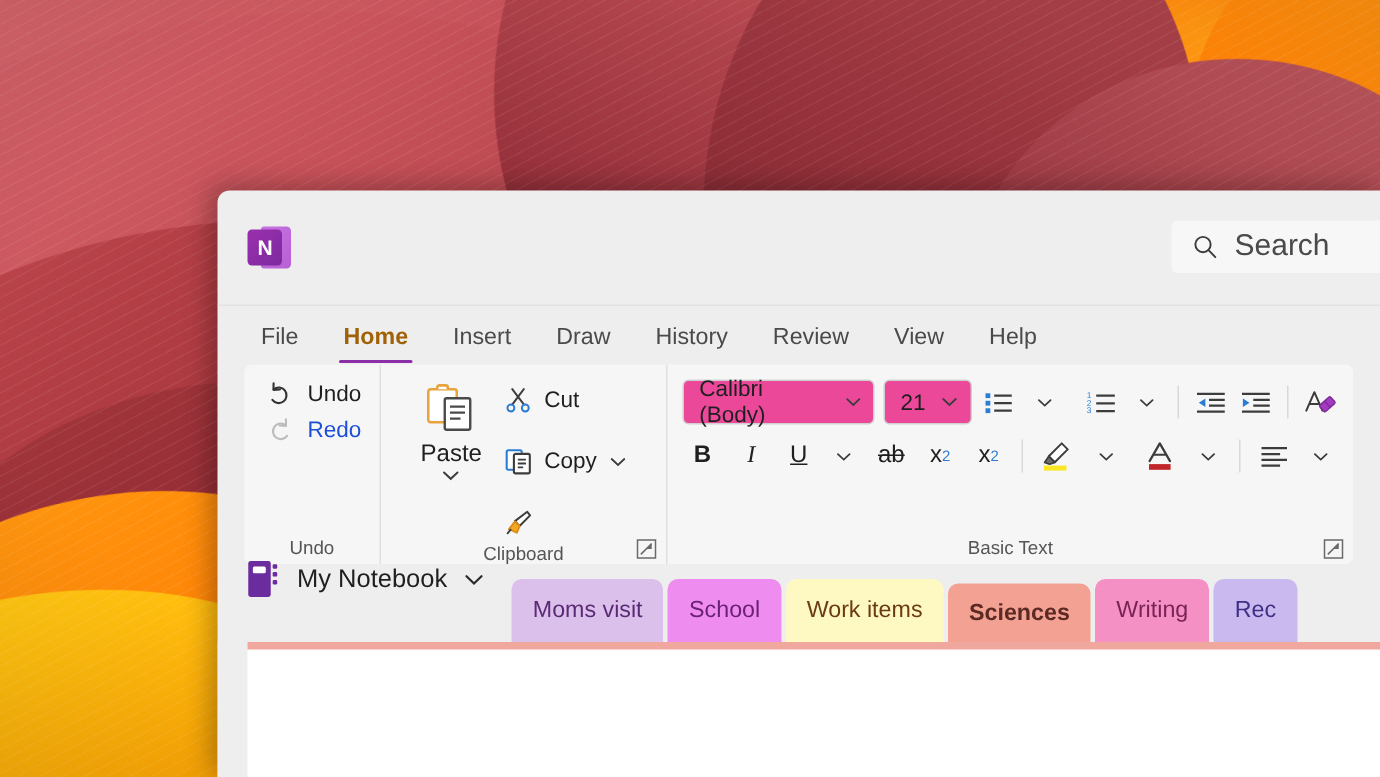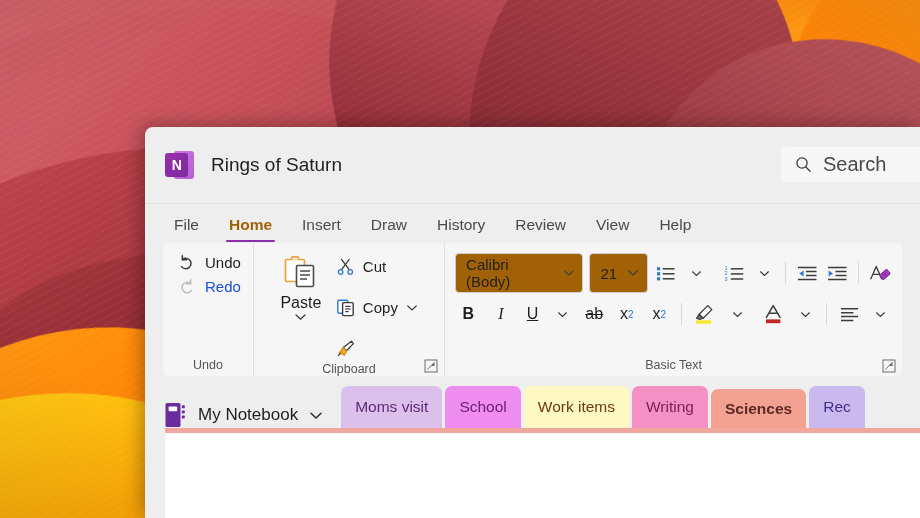--- a/index.html
+++ b/index.html
@@ -216,22 +216,22 @@
   .paste-label { font-size: 16px; color: #1f1f1f; margin-top: 3px; }
   .paste-caret { margin-top: 1px; }
   .clip-col { display: flex; flex-direction: column; gap: 22px; padding-top: 4px; }
   .clip-item { display: flex; align-items: center; gap: 8px; font-size: 15px; color: #1f1f1f; }
 
   
   .g-text { flex: 1 1 auto; min-width: 0; }
   .g-text .rgroup-body { flex-direction: column; gap: 8px; padding: 0 10px; }
   .bt-row { display: flex; align-items: center; gap: 6px; }
   .font-combo {
-    height: 40px;
-    background: #a16207;
+    height: 30px;
+    background: #ec4899;
     border: 1px solid #cfcfcf;
     border-radius: 4px;
     display: flex; align-items: center;
     padding: 0 8px 0 10px;
     font-size: 15px; color: #1f1f1f;
     justify-content: space-between;
     gap: 8px;
   }
   .font-name { width: 148px; }
   .font-size { width: 66px; }
@@ -246,21 +246,21 @@
   .nbbar {
     flex: 0 0 auto;
     height: 52px;
     display: flex;
     align-items: flex-end;
     padding-left: 20px;
     position: relative;
   }
   .nb-chip {
     display: flex; align-items: center; gap: 11px;
-    padding-bottom: 0;
+    padding-bottom: 29px;
     margin-right: 18px;
   }
   .nb-icon { position: relative; width: 22px; height: 26px; flex: 0 0 auto; }
   .nb-name { font-size: 17px; color: #1f1f1f; }
   .sections { display: flex; align-items: flex-end; gap: 3px; }
   .sec-tab {
     height: 42px;
     padding: 0 14px;
     border-radius: 7px 7px 0 0;
     display: flex; align-items: center;
@@ -297,21 +297,20 @@
   <div class="wp-layer striations"></div>
   <div class="wp-layer vignette"></div>
 
   <div id="onenote-window">
 
     <div class="titlebar">
       <div class="app-logo">
         <div class="logo-page"></div>
         <div class="logo-square">N</div>
       </div>
-      <div class="doc-title">Rings of Saturn</div>
 
       <div class="search-box">
         <svg class="search-icon" width="17" height="17" viewBox="0 0 17 17">
           <circle cx="7" cy="7" r="5.1" fill="none" stroke="#3c3c3c" stroke-width="1.3"></circle>
           <line x1="10.7" y1="10.7" x2="15.2" y2="15.4" stroke="#3c3c3c" stroke-width="1.3" stroke-linecap="round"></line>
         </svg>
         <span class="search-ph">Search</span>
       </div>
     </div>
 
@@ -578,22 +577,22 @@
         <span class="nb-name">My Notebook</span>
         <svg width="14" height="9" viewBox="0 0 14 9">
           <path d="M2 2.2 L7 7 L12 2.2" fill="none" stroke="#2b2b2b" stroke-width="1.5" stroke-linecap="round"></path>
         </svg>
       </div>
 
       <div class="sections">
         <div class="sec-tab" style="background:#dcc0ec;color:#5b2a75">Moms visit</div>
         <div class="sec-tab" style="background:#ef8cf0;color:#6b2176">School</div>
         <div class="sec-tab" style="background:#fef9c3;color:#6b3a16">Work items</div>
+        <div class="sec-tab active" style="background: rgb(243, 161, 147); color: rgb(92, 42, 36);">Sciences</div>
         <div class="sec-tab" style="background:#f590c4;color:#7a2356">Writing</div>
-        <div class="sec-tab active" style="background: rgb(243, 161, 147); color: rgb(92, 42, 36);">Sciences</div>
         <div class="sec-tab" style="background:#c9b9ef;color:#3f2f86">Rec</div>
       </div>
     </div>
 
     <div class="page-wrap">
       <div class="page-gutter"></div>
       <div class="page-canvas">
         <div class="page-accent" style="background: rgb(240, 167, 157);"></div>
       </div>
     </div>

